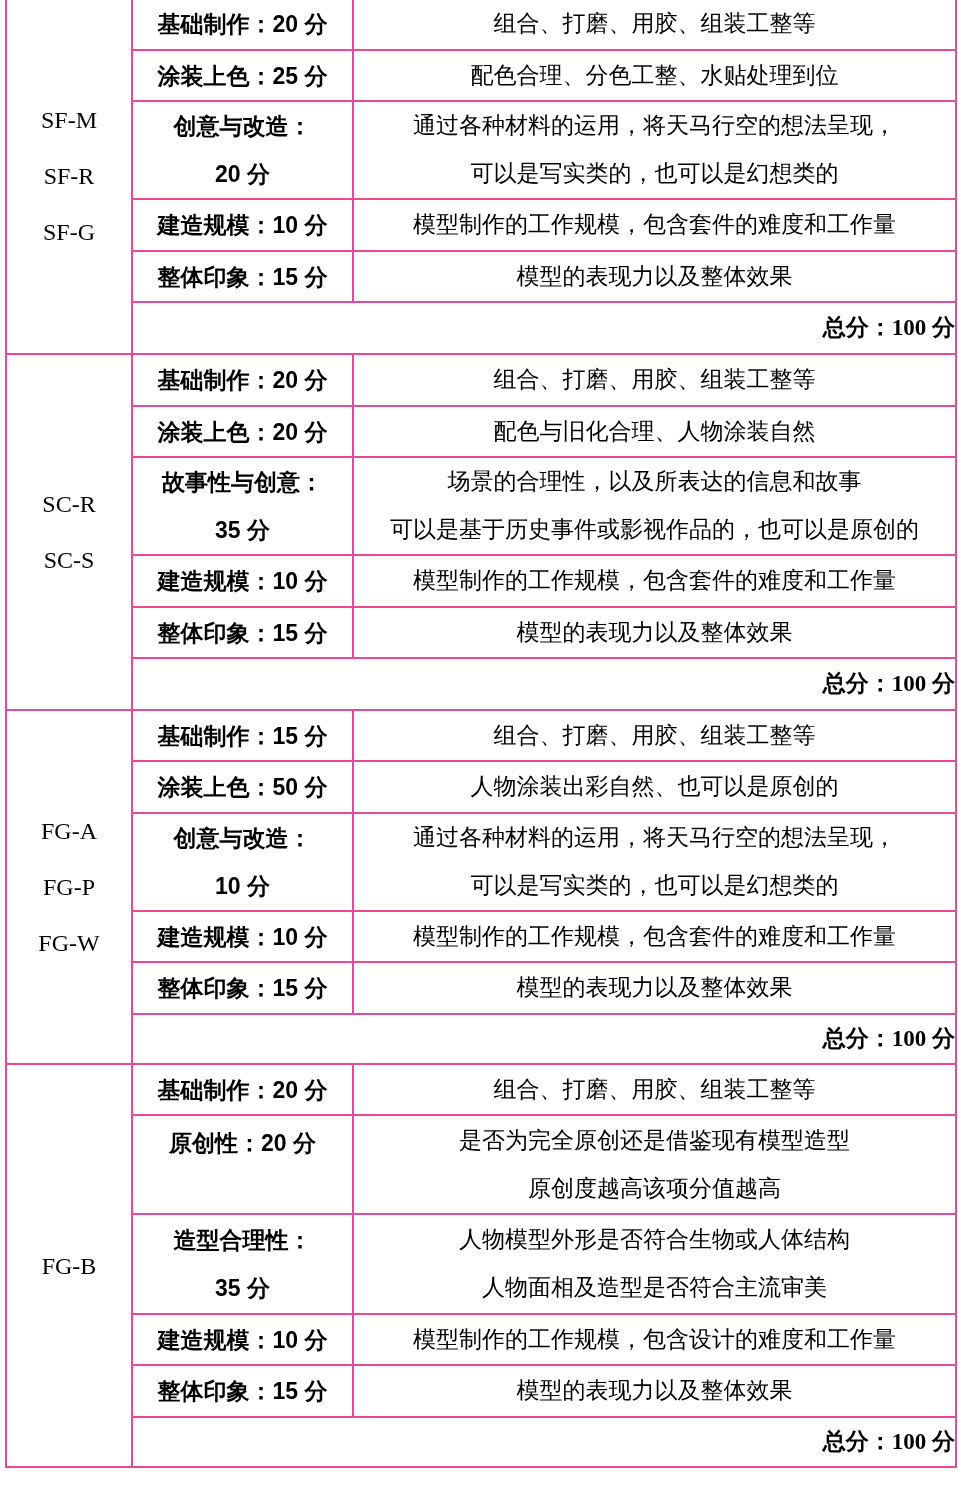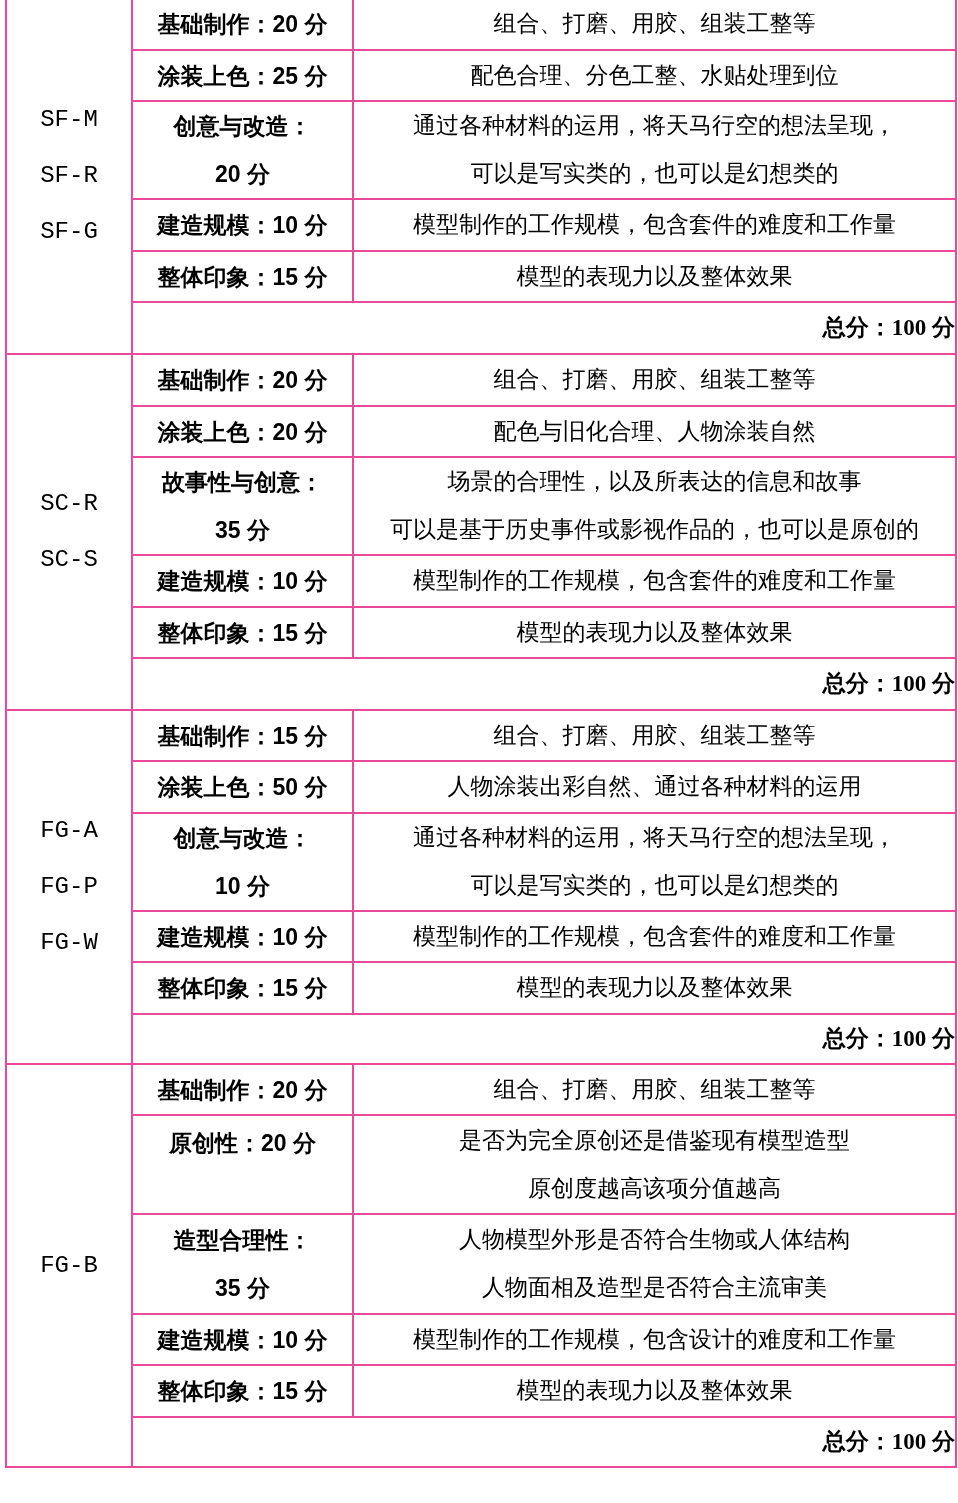--- a/index.html
+++ b/index.html
@@ -40,21 +40,21 @@
     overflow: hidden;
   }
   tr.cut-top td { border-top: none; }
   tr.sec-start td { border-top: 2px solid #000; }
 
   .code-cell {
     font-family: "Liberation Serif", "DejaVu Serif", serif;
     font-size: 24px;
     font-weight: normal;
   }
-  .code-line { line-height: 56px; font-family: Liberation Mono, monospace; }
+  .code-line { line-height: 56px; }
 
   .label-cell {
     font-family: "Liberation Sans", "DejaVu Sans", sans-serif;
     font-weight: bold;
     font-size: 23px;
   }
   .desc-cell {
     font-family: "Liberation Serif", "DejaVu Serif", serif;
     font-weight: normal;
     font-size: 23px;
@@ -200,21 +200,21 @@
     </td>
     <td class="desc-cell">
       <div class="cell-line">组合、打磨、用胶、组装工整等</div>
     </td>
   </tr>
   <tr style="height:52px">
     <td class="label-cell">
       <div class="cell-line">涂装上色：50 分</div>
     </td>
     <td class="desc-cell">
-      <div class="cell-line">人物涂装出彩自然、通过各种材料的运用</div>
+      <div class="cell-line">人物涂装出彩自然、也可以是原创的</div>
     </td>
   </tr>
   <tr style="height:97px">
     <td class="label-cell">
       <div class="cell-line">创意与改造：</div>
       <div class="cell-line">10 分</div>
     </td>
     <td class="desc-cell">
       <div class="cell-line">通过各种材料的运用，将天马行空的想法呈现，</div>
       <div class="cell-line">可以是写实类的，也可以是幻想类的</div>

